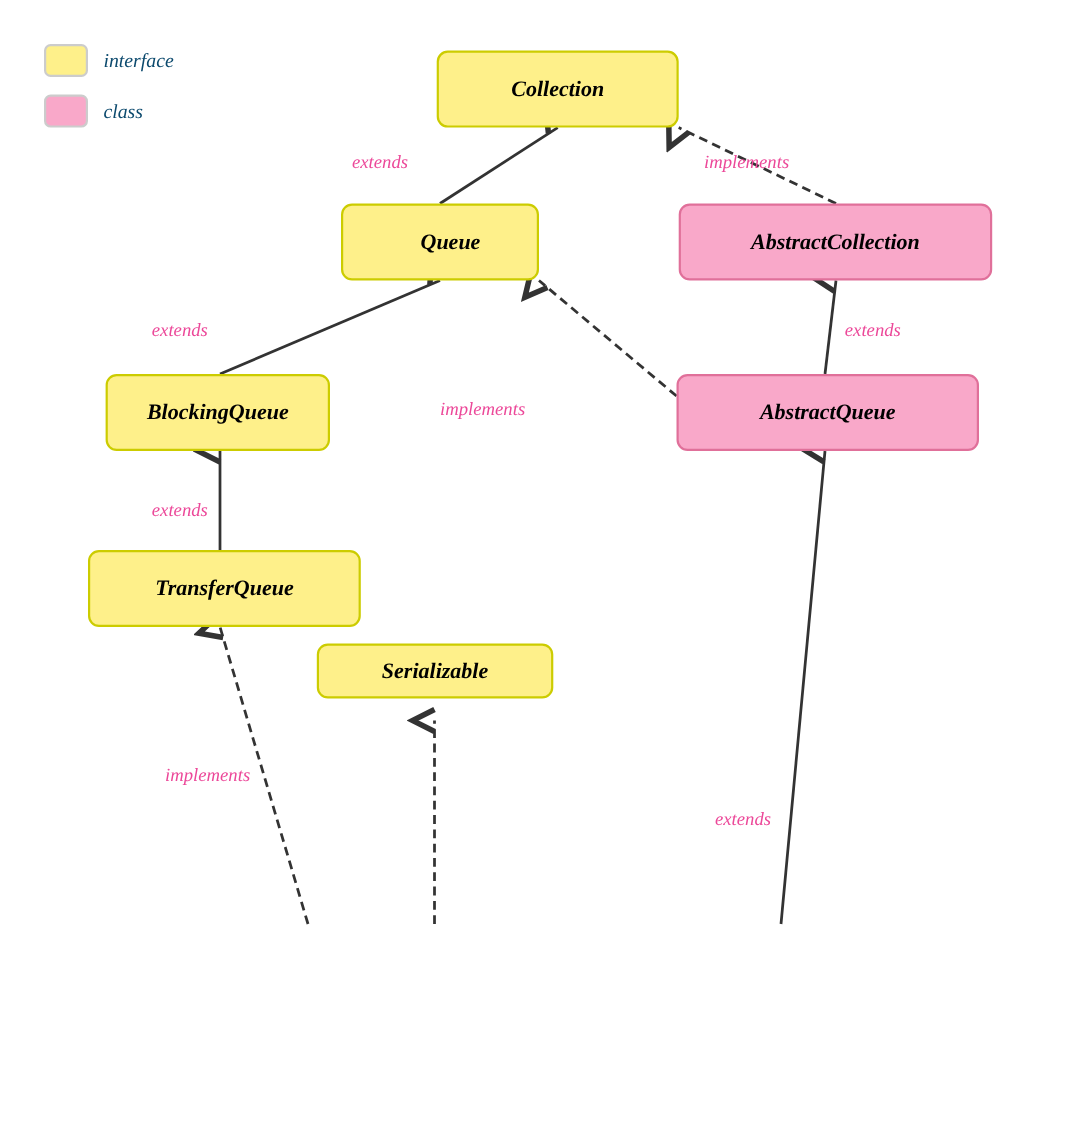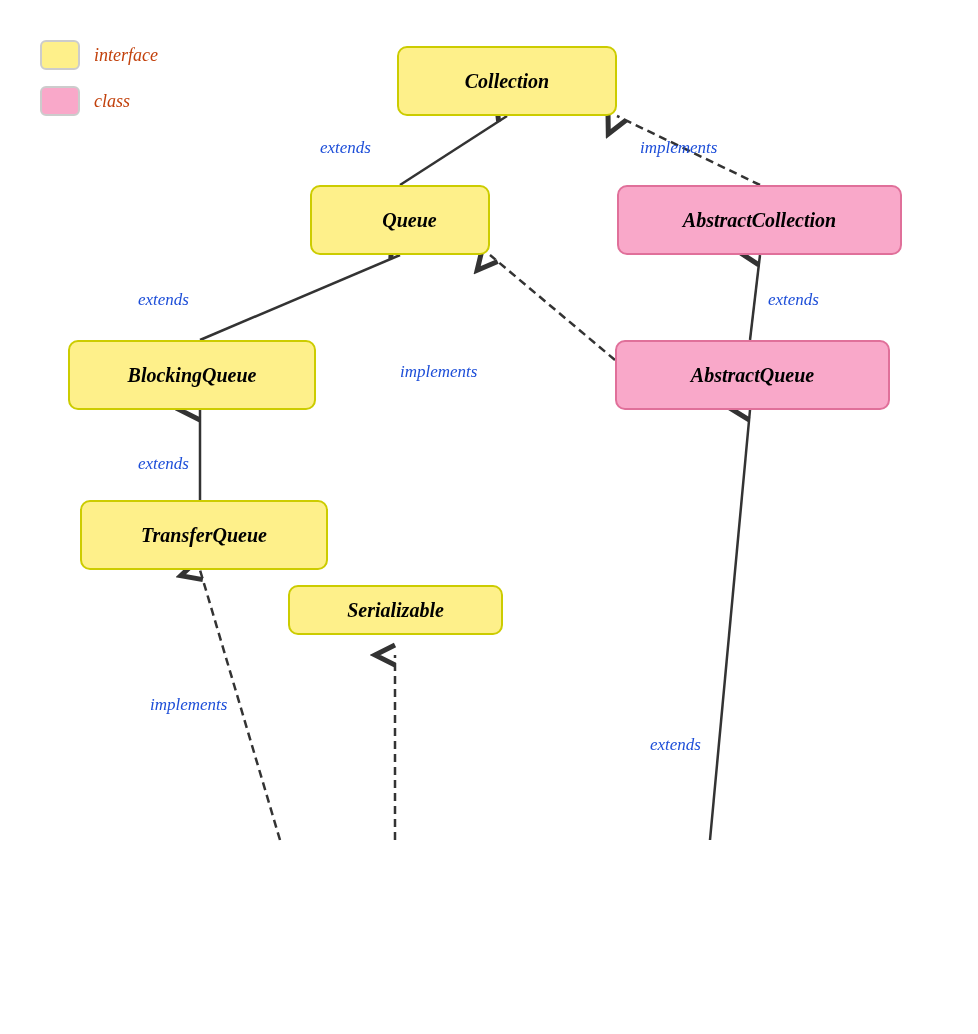--- a/index.html
+++ b/index.html
@@ -33,21 +33,21 @@
     .legend-box {
       width: 40px;
       height: 30px;
       border-radius: 6px;
       border: 2px solid #999;
     }
     .legend-box.interface { background: #fef08a; border-color: #ccc; }
     .legend-box.class { background: #f9a8c9; border-color: #ccc; }
     .legend-label {
       font-size: 18px;
-      color: #c2410c;
+      color: #0c4a6e;
       font-style: italic;
     }
 
     
     .node {
       position: absolute;
       border-radius: 10px;
       display: flex;
       align-items: center;
       justify-content: center;
@@ -74,21 +74,21 @@
       left: 0;
       width: 978px;
       height: 1034px;
       pointer-events: none;
     }
 
     .arrow-label {
       position: absolute;
       font-style: italic;
       font-size: 17px;
-      color: #1d4ed8;
+      color: #ec4899;
     }
   </style>
 </head>
 <body>
 
 <div class="diagram-container">
 
   <div class="legend">
     <div class="legend-item">
       <div class="legend-box interface"></div>
@@ -145,21 +145,21 @@
   </div>
 
   <div class="node interface" style="left:310px; top:185px; width:180px; height:70px;padding-left:35px;">
     <span>Queue</span>
   </div>
 
   <div class="node class" style="left:617px; top:185px; width:285px; height:70px;">
     <span>AbstractCollection</span>
   </div>
 
-  <div class="node interface" style="left:68px; top:340px; width:248px; height:70px;justify-content:center;">
+  <div class="node interface" style="left:96px; top:340px; width:204px; height:70px;justify-content:center;">
     <span>BlockingQueue</span>
   </div>
 
   <div class="node class" style="left:615px; top:340px; width:275px; height:70px;">
     <span>AbstractQueue</span>
   </div>
 
   <div class="node interface" style="left:80px; top:500px; width:248px; height:70px;">
     <span>TransferQueue</span>
   </div>

